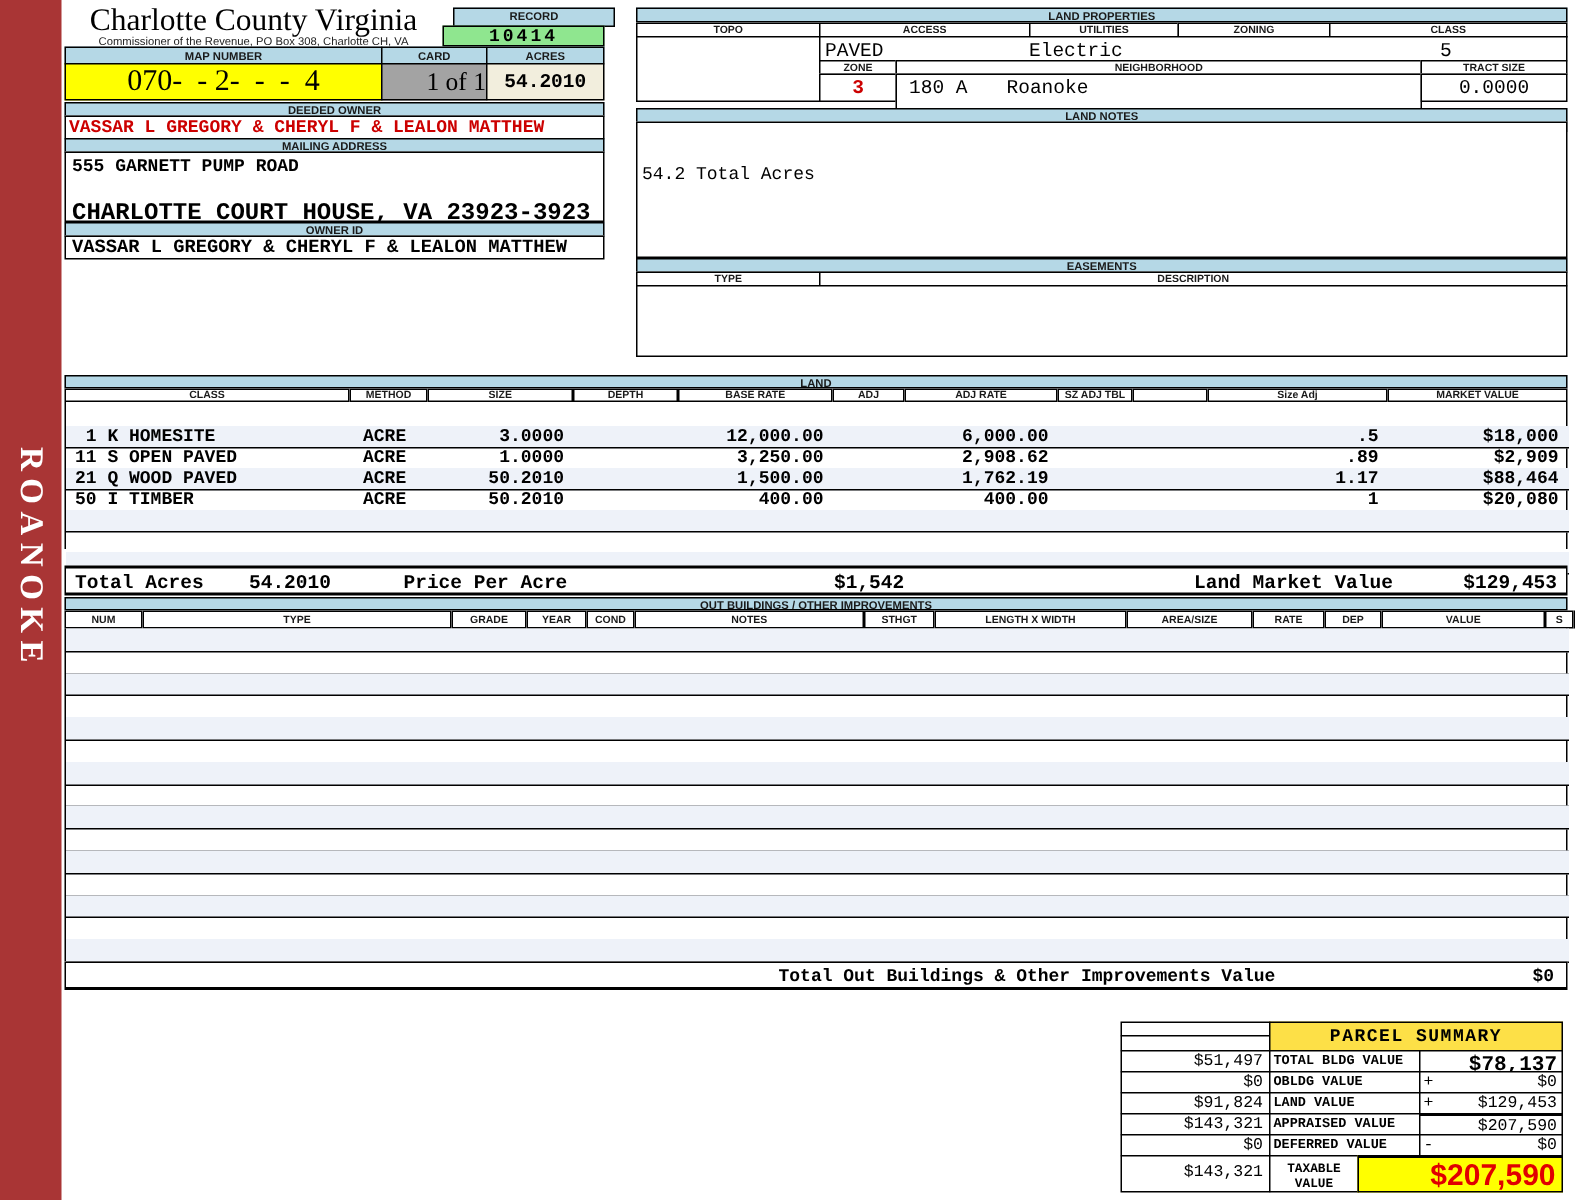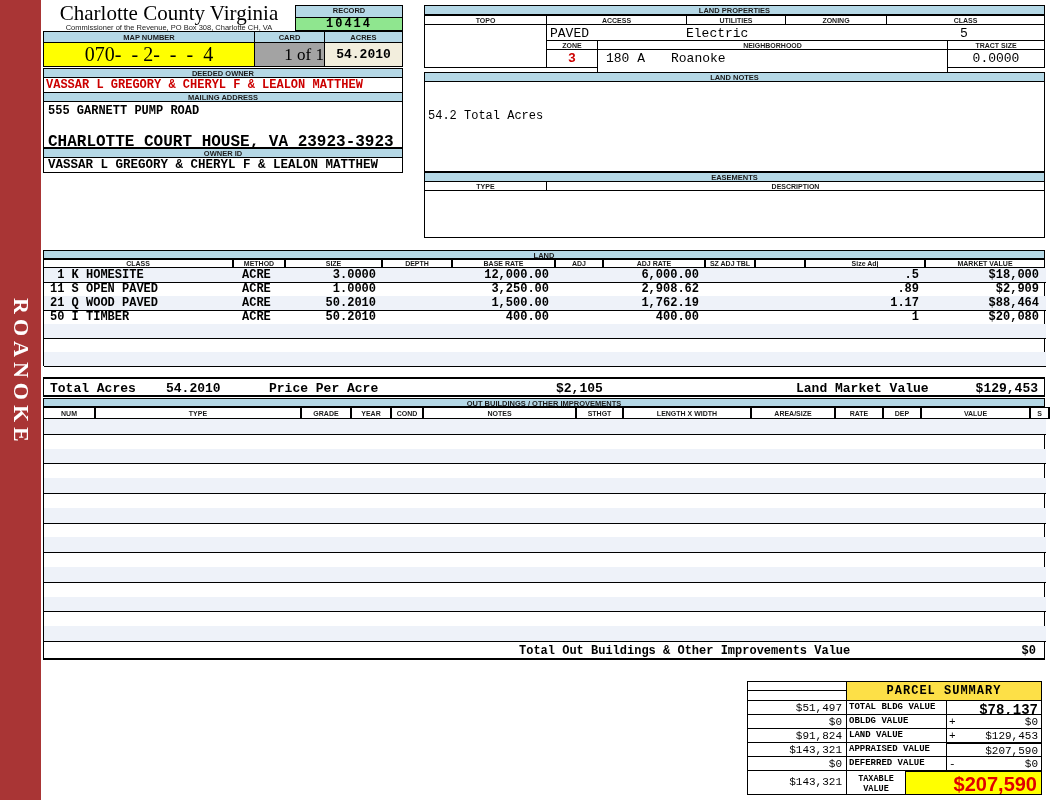--- a/index.html
+++ b/index.html
@@ -11,21 +11,21 @@
        text-align:center;overflow:hidden;}
   .whdr{background:#fff;border:1px solid #000;
        font:bold 7px/1.3 "Liberation Sans",sans-serif;color:#1a1a1a;
        text-align:center;overflow:hidden;}
   .box{border:1px solid #000;background:#fff;}
   .mono{font-family:"Liberation Mono","DejaVu Sans Mono",monospace;white-space:pre;}
   .banner{position:absolute;left:0;top:0;width:41px;height:800px;background:#A93535;}
   .banner-text{position:absolute;left:8px;top:298px;height:200px;
        writing-mode:vertical-rl;font:bold 22px "Liberation Serif",serif;
        color:#fff;letter-spacing:5px;}
-  .lrow{position:absolute;left:0;width:1002px;height:14px;border-bottom:1px solid #000;}
+  .lrow{position:absolute;left:0;width:1002px;height:14px;border-bottom:1px solid #000;margin-top:16px;}
   .lrow .c{position:absolute;top:0;height:14px;font:bold 12px/14px "Liberation Mono","DejaVu Sans Mono",monospace;white-space:pre;overflow:hidden;}
   .r{text-align:right;}
   .obrow{position:absolute;left:0;width:1002px;height:14.8px;border-bottom:1px solid #000;}
   .alt{background:#eef2f9;}
   .ps-cell{position:absolute;box-sizing:border-box;border:1px solid #000;background:#fff;}
   .ps-num{font:11px/14px "Liberation Mono","DejaVu Sans Mono",monospace;text-align:right;padding-right:4px;white-space:pre;}
   .ps-lab{font:bold 9px/13px "Liberation Mono","DejaVu Sans Mono",monospace;padding-left:2px;white-space:pre;overflow:hidden;}
 </style>
 </head>
 <body>
@@ -34,21 +34,21 @@
 
   <div class="banner">
     <div class="banner-text">ROANOKE</div>
   </div>
 
   <div class="abs" style="left:43px;top:2px;width:252px;height:29px;text-align:center;">
     <div style="font:21px/22px 'Liberation Serif',serif;color:#000000;">Charlotte County Virginia</div>
     <div style="font:7.5px/8px 'Liberation Sans',sans-serif;color:#222;">Commissioner of the Revenue, PO Box 308, Charlotte CH, VA</div>
   </div>
 
-  <div class="abs hdr" style="left:295px;top:5px;width:108px;height:13px;">RECORD</div>
+  <div class="abs hdr" style="left:302px;top:5px;width:108px;height:13px;">RECORD</div>
   <div class="abs box mono" style="left:295px;top:17px;width:108px;height:14px;background:#8FE68F;font-weight:bold;font-size:12px;line-height:12px;text-align:center;letter-spacing:2px;">10414</div>
 
   <div class="abs hdr" style="left:43px;top:31px;width:212px;height:12px;line-height:12px;">MAP NUMBER</div>
   <div class="abs hdr" style="left:254px;top:31px;width:71px;height:12px;line-height:12px;">CARD</div>
   <div class="abs hdr" style="left:324px;top:31px;width:79px;height:12px;line-height:12px;">ACRES</div>
 
   <div class="abs box mono" style="left:43px;top:42px;width:212px;height:25px;background:#ffff00;font:20px/23px 'Liberation Serif',serif;text-align:center;">070-  - 2-  -  -  4</div>
   <div class="abs box" style="left:254px;top:42px;width:71px;height:25px;background:#a3a3a3;font:17px/23px 'Liberation Serif',serif;text-align:right;">1 of 1</div>
   <div class="abs box mono" style="left:324px;top:42px;width:79px;height:25px;background:#f2eedd;font-weight:bold;font-size:13px;line-height:23px;text-align:center;">54.2010</div>
 
@@ -156,21 +156,21 @@
     </div>
     <div class="lrow alt" style="top:56px;"></div>
     <div class="lrow" style="top:70px;"></div>
     <div class="lrow alt" style="top:84px;"></div>
   </div>
 
   <div class="abs" style="left:43px;top:377px;width:1002px;height:20px;border:1px solid #000;border-top-width:2px;border-bottom-width:2px;background:#fff;">
     <span class="mono" style="position:absolute;left:6px;top:2px;font-weight:bold;font-size:13px;">Total Acres</span>
     <span class="mono" style="position:absolute;left:122px;top:2px;font-weight:bold;font-size:13px;">54.2010</span>
     <span class="mono" style="position:absolute;left:225px;top:2px;font-weight:bold;font-size:13px;">Price Per Acre</span>
-    <span class="mono" style="position:absolute;left:512px;top:2px;font-weight:bold;font-size:13px;">$2,105</span>
+    <span class="mono" style="position:absolute;left:512px;top:2px;font-weight:bold;font-size:13px;">$1,542</span>
     <span class="mono" style="position:absolute;left:752px;top:2px;font-weight:bold;font-size:13px;">Land Market Value</span>
     <span class="mono" style="position:absolute;right:6px;top:2px;font-weight:bold;font-size:13px;">$129,453</span>
   </div>
 
   <div class="abs hdr" style="left:43px;top:398px;width:1002px;height:9px;line-height:9px;">OUT BUILDINGS / OTHER IMPROVEMENTS</div>
   <div class="abs" style="left:43px;top:407px;width:1002px;height:12px;">
     <div class="whdr abs" style="left:0;width:52px;height:12px;line-height:11px;">NUM</div>
     <div class="whdr abs" style="left:52px;width:206px;height:12px;line-height:11px;">TYPE</div>
     <div class="whdr abs" style="left:258px;width:50px;height:12px;line-height:11px;">GRADE</div>
     <div class="whdr abs" style="left:308px;width:40px;height:12px;line-height:11px;">YEAR</div>

